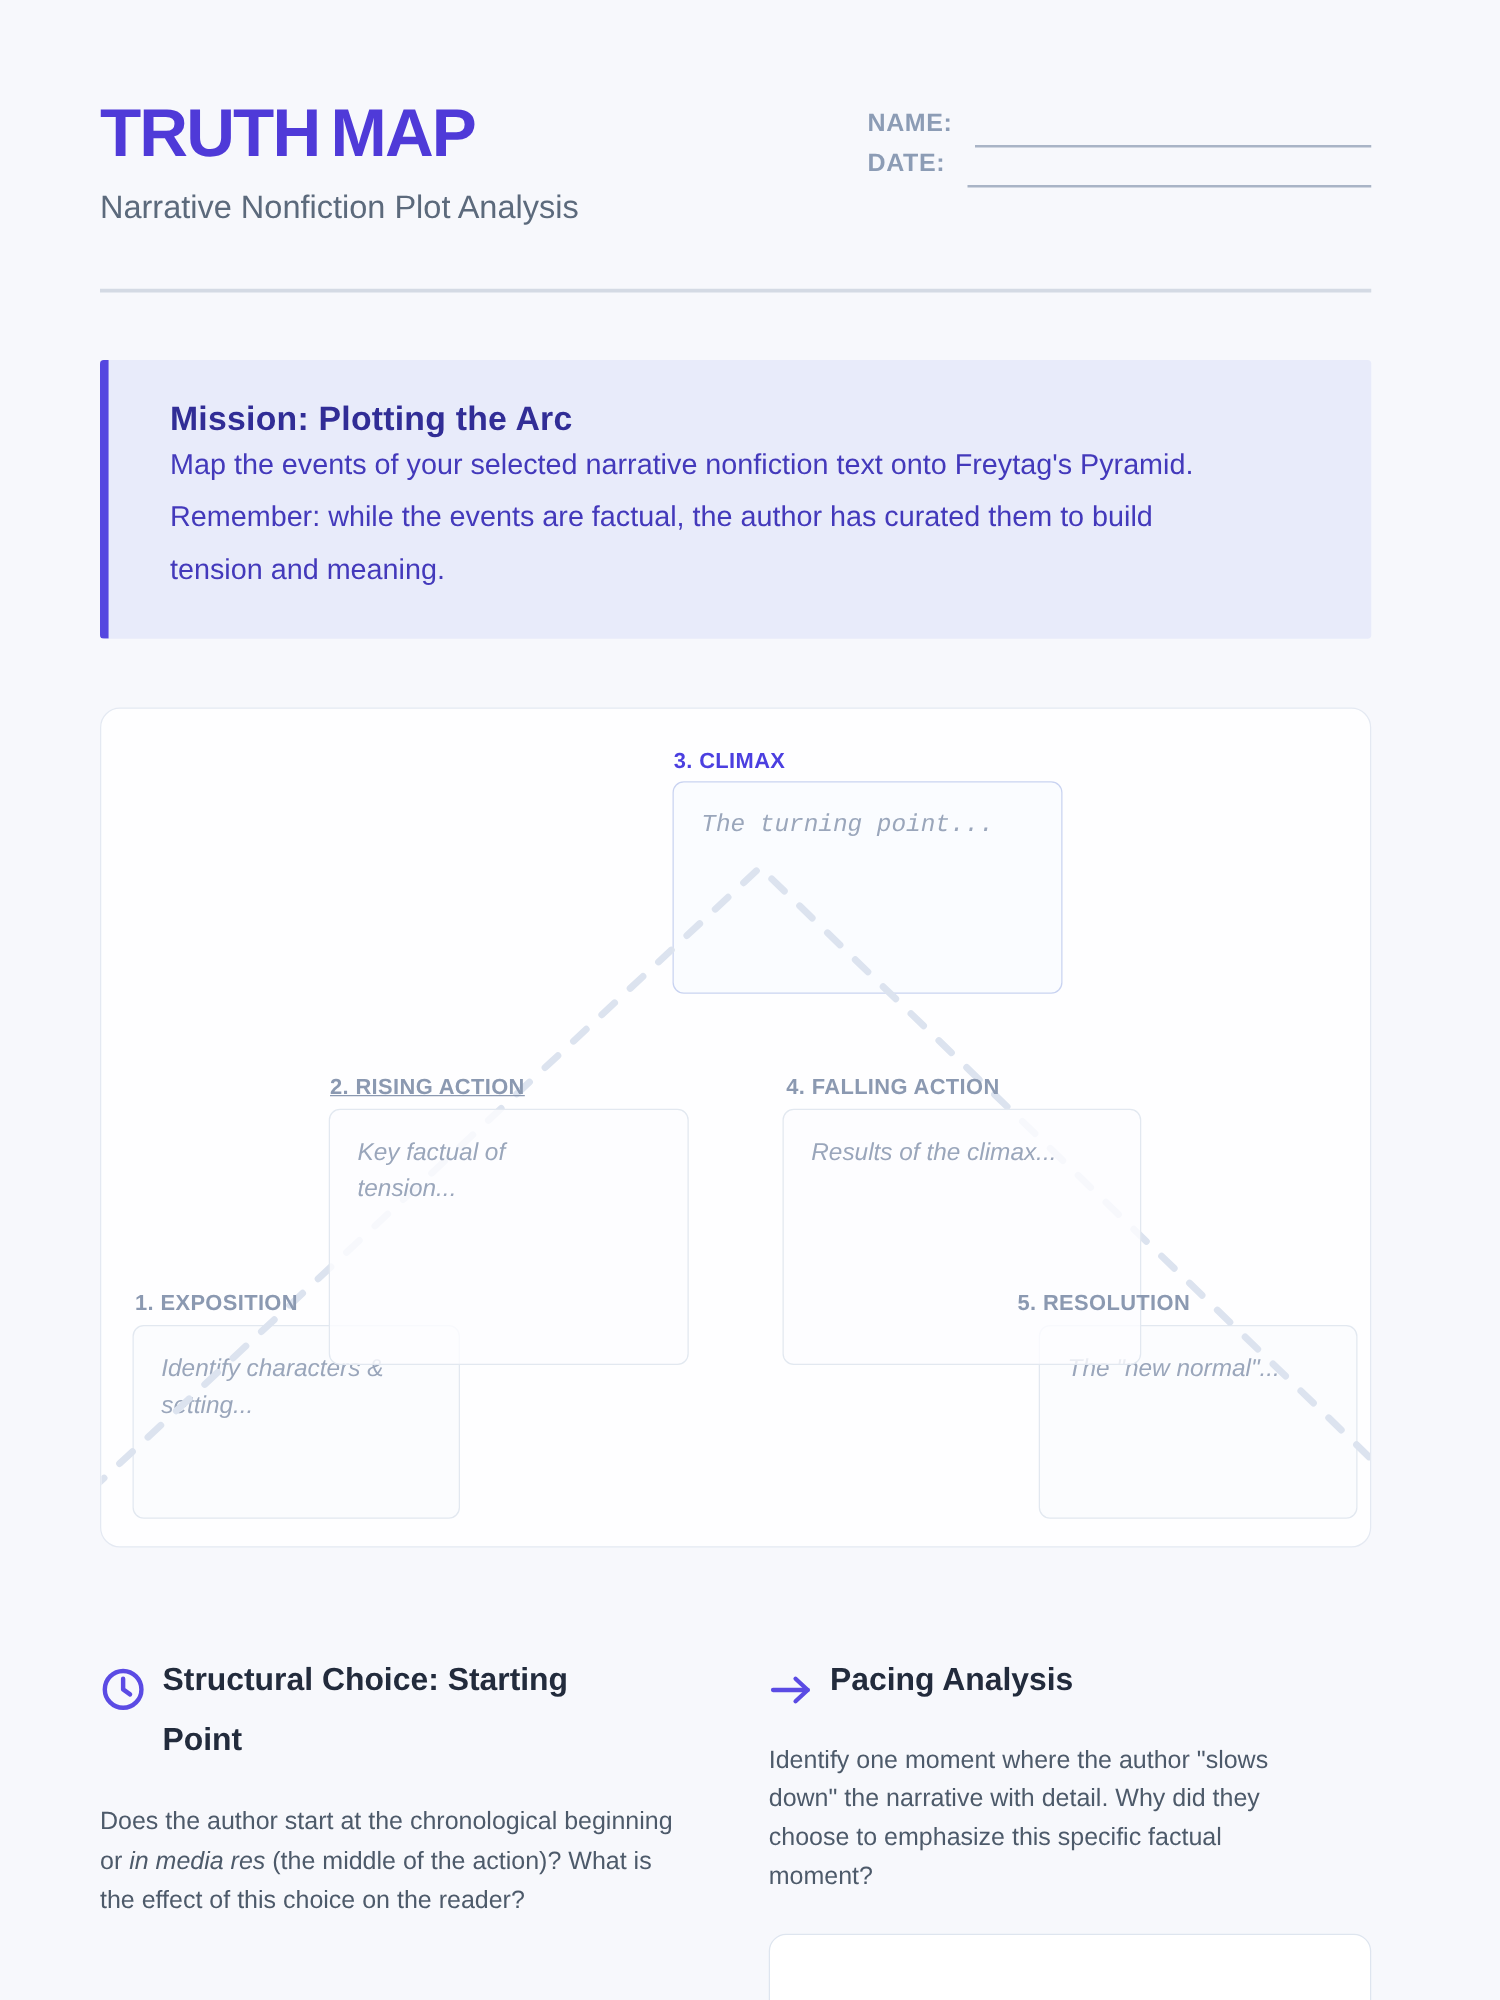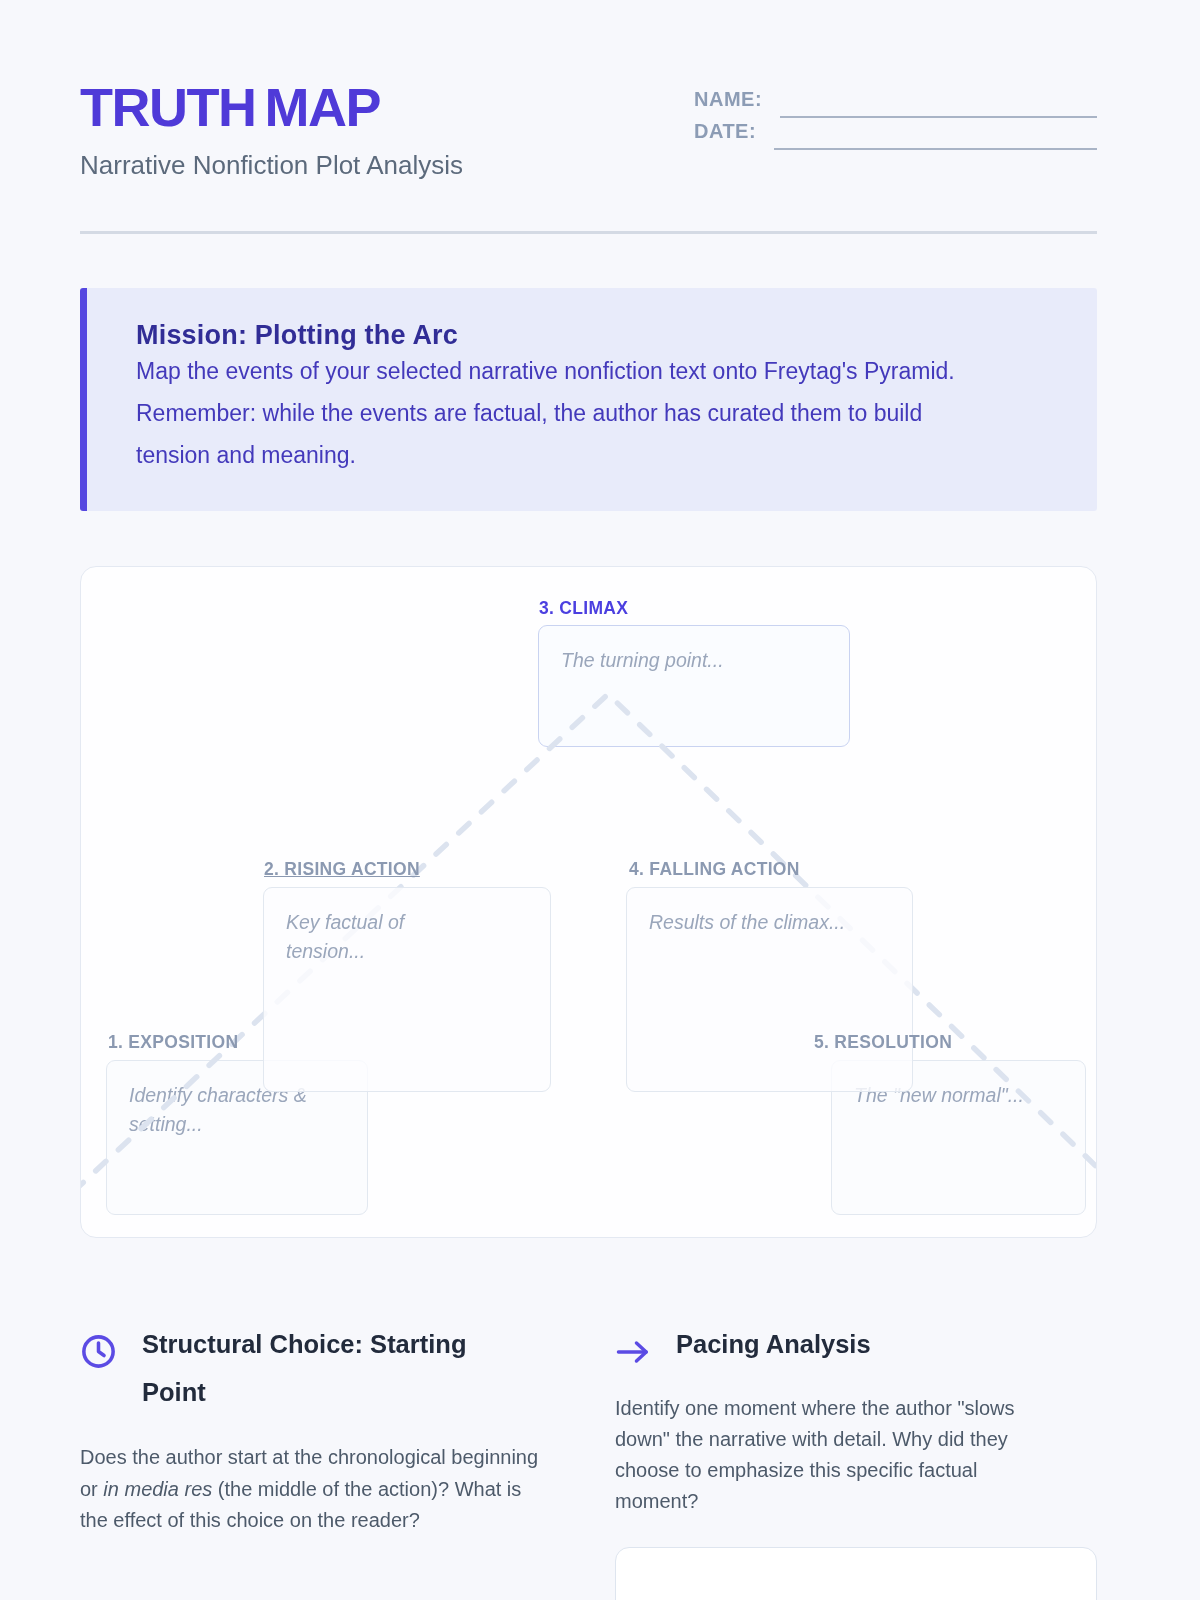--- a/index.html
+++ b/index.html
@@ -65,21 +65,21 @@
   .placeholder { font-style:italic; font-size:19.5px; color:#9aa6bb; line-height:1.5; }
   .dashes { position:absolute; left:0; top:0; z-index:3; pointer-events:none; }
 
   
   .sections {
     margin-top:83px;
     display:grid;
     grid-template-columns:470px 482px;
     column-gap:65px;
   }
-  .sec-head { display:flex; align-items:flex-start; gap:25px; }
+  .sec-head { display:flex; align-items:flex-start; gap:13px; }
   .sec-icon { flex:0 0 auto; margin-top:12px; line-height:0; }
   .sec-icon svg { display:block; }
   .sec-title { font-size:25.5px; font-weight:800; color:#222b3c; line-height:1.88; }
   .sec-title.wrap { max-width:395px; }
   .sec-body { margin-top:26px; font-size:20px; color:#4d5a6a; line-height:1.56; max-width:460px; }
   .sec-body .it { font-style:italic; }
   .sec2 .sec-body { margin-top:24px; max-width:435px; }
   .answer-box {
     margin-top:30px;
     height:140px;
@@ -122,21 +122,21 @@
 
   <div class="pyramid">
 
     <div class="stage-box back" style="left:25px; top:493px; width:262px; height:155px;">
       <div class="placeholder">Identify characters &amp; setting...</div>
     </div>
     <div class="stage-box back" style="left:750px; top:493px; width:255px; height:155px;">
       <div class="placeholder">The "new normal"...</div>
     </div>
 
-    <div class="stage-box climax" style="left:457px; top:58px; width:312px; height:122px;">
+    <div class="stage-box climax" style="left:457px; top:58px; width:312px; height:170px;font-family:Liberation Mono, monospace;">
       <div class="placeholder">The turning point...</div>
     </div>
 
     <svg class="dashes" width="1015" height="670" viewBox="0 0 1015 670">
       <polyline points="-8,625 527,127 1022,606" fill="none" stroke="#dce3ef" stroke-width="5.5" stroke-dasharray="14 17" stroke-linecap="round"></polyline>
     </svg>
 
     <div class="stage-box front" style="left:182px; top:320px; width:288px; height:205px;">
       <div class="placeholder" style="max-width:200px;">Key factual of tension...</div>
     </div>

